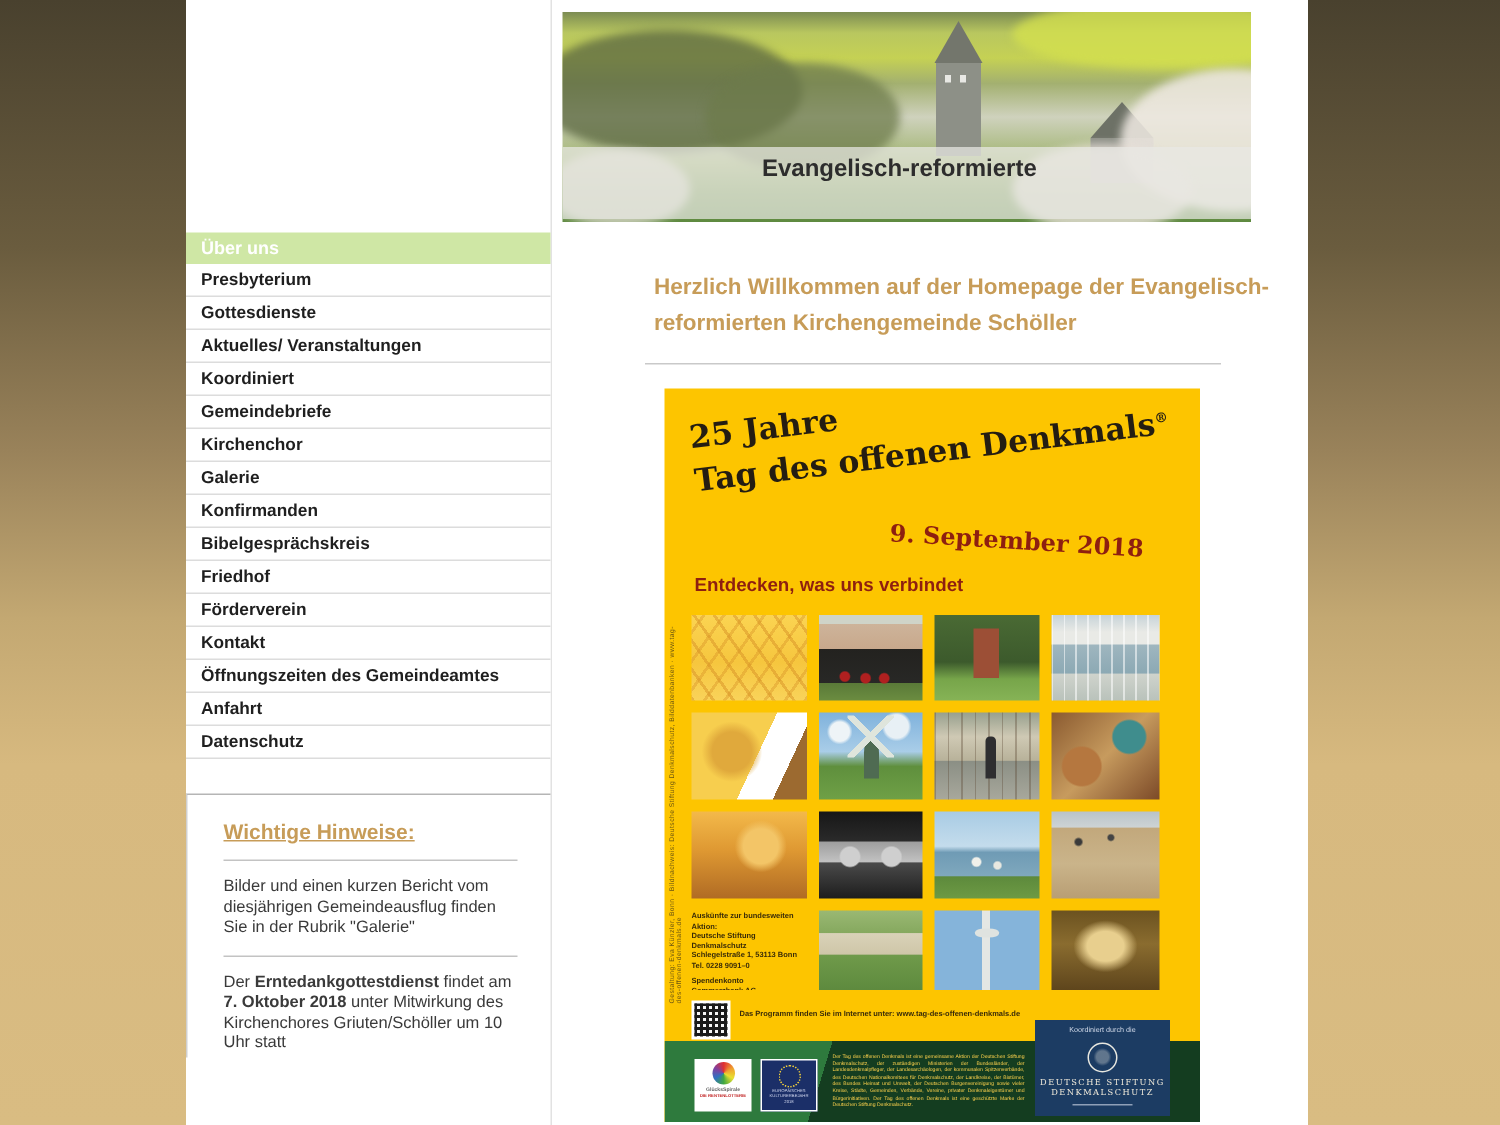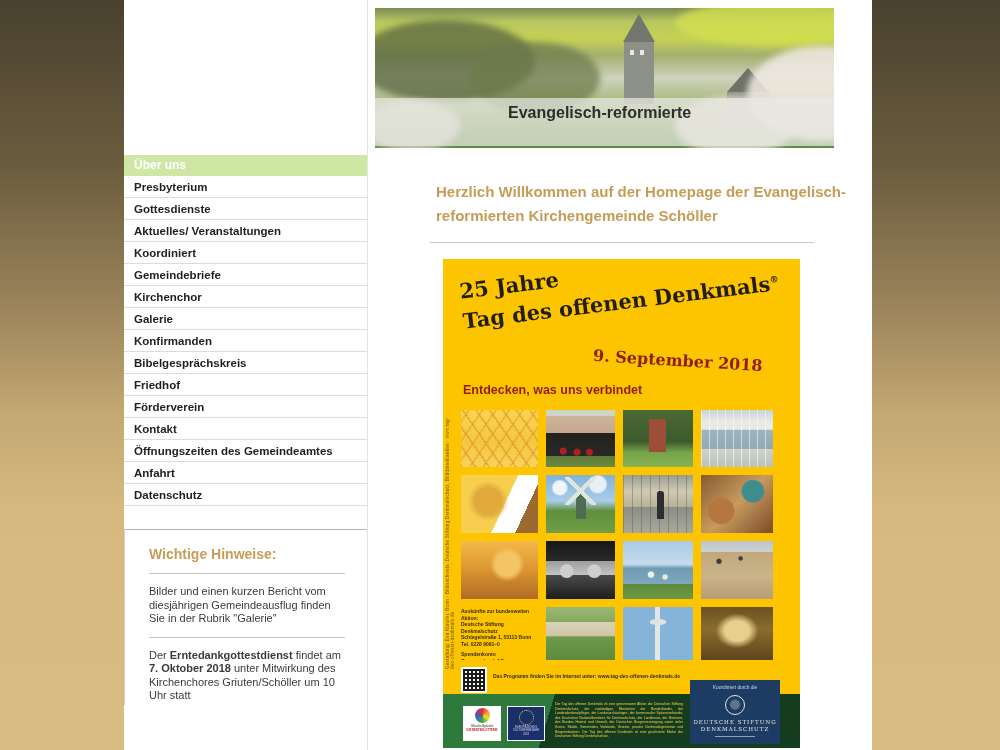--- a/index.html
+++ b/index.html
@@ -8,21 +8,21 @@
   .canvas{position:relative;width:1000px;height:750px;}
   .content-col{position:absolute;left:124px;top:0;width:748px;height:750px;background:#ffffff;}
 
   
   .sidebar{position:absolute;left:124px;top:0;width:244px;height:750px;background:#fff;border-right:1px solid #e2e2e2;box-sizing:border-box;}
   .menu{margin-top:155px;}
   .menu-active{background:#cfe7a5;color:#ffffff;font-weight:bold;font-size:12px;line-height:13px;padding:4px 10px;cursor:pointer;}
   .menu-item{background:#fff;color:#1f1f1f;font-weight:bold;font-size:11.5px;line-height:12px;padding:5px 10px 4px 10px;border-bottom:1px solid #dcdcdc;cursor:pointer;}
   .menu-item:first-of-type{border-top:1px solid #e6e6e6;}
   .notes{margin-top:23px;border-top:1px solid #b5b5b5;border-left:1px solid #cfcfcf;min-height:176px;box-sizing:border-box;padding:0 22px 0 24px;}
-  .notes h2{margin:16px 0 0 0;font-size:14px;color:#c79c58;}
+  .notes h2{margin:16px 0 0 0;font-size:14px;color:#c79c58;text-decoration:underline;}
   .notes hr{border:none;border-top:1px solid #c3c3c3;margin:11px 0;}
   .notes p{margin:0;font-size:11px;line-height:13.5px;color:#3a3a3a;}
 
   
   .main{position:absolute;left:375px;top:8px;width:497px;}
   .header-img{position:relative;width:459px;height:140px;overflow:hidden;
      background:linear-gradient(180deg,#7c8c53 0%,#b9c75f 10%,#c5d154 22%,#a3b070 34%,#cfd2bd 50%,#9db26b 72%,#76994c 86%,#5e8a40 100%);}
   .blob{position:absolute;border-radius:50%;filter:blur(3px);}
   .b-tree1{left:-20px;top:12px;width:180px;height:82px;background:#5f6b44cc;}
   .b-tree2{left:95px;top:34px;width:130px;height:72px;background:#6d7b4bbb;}

